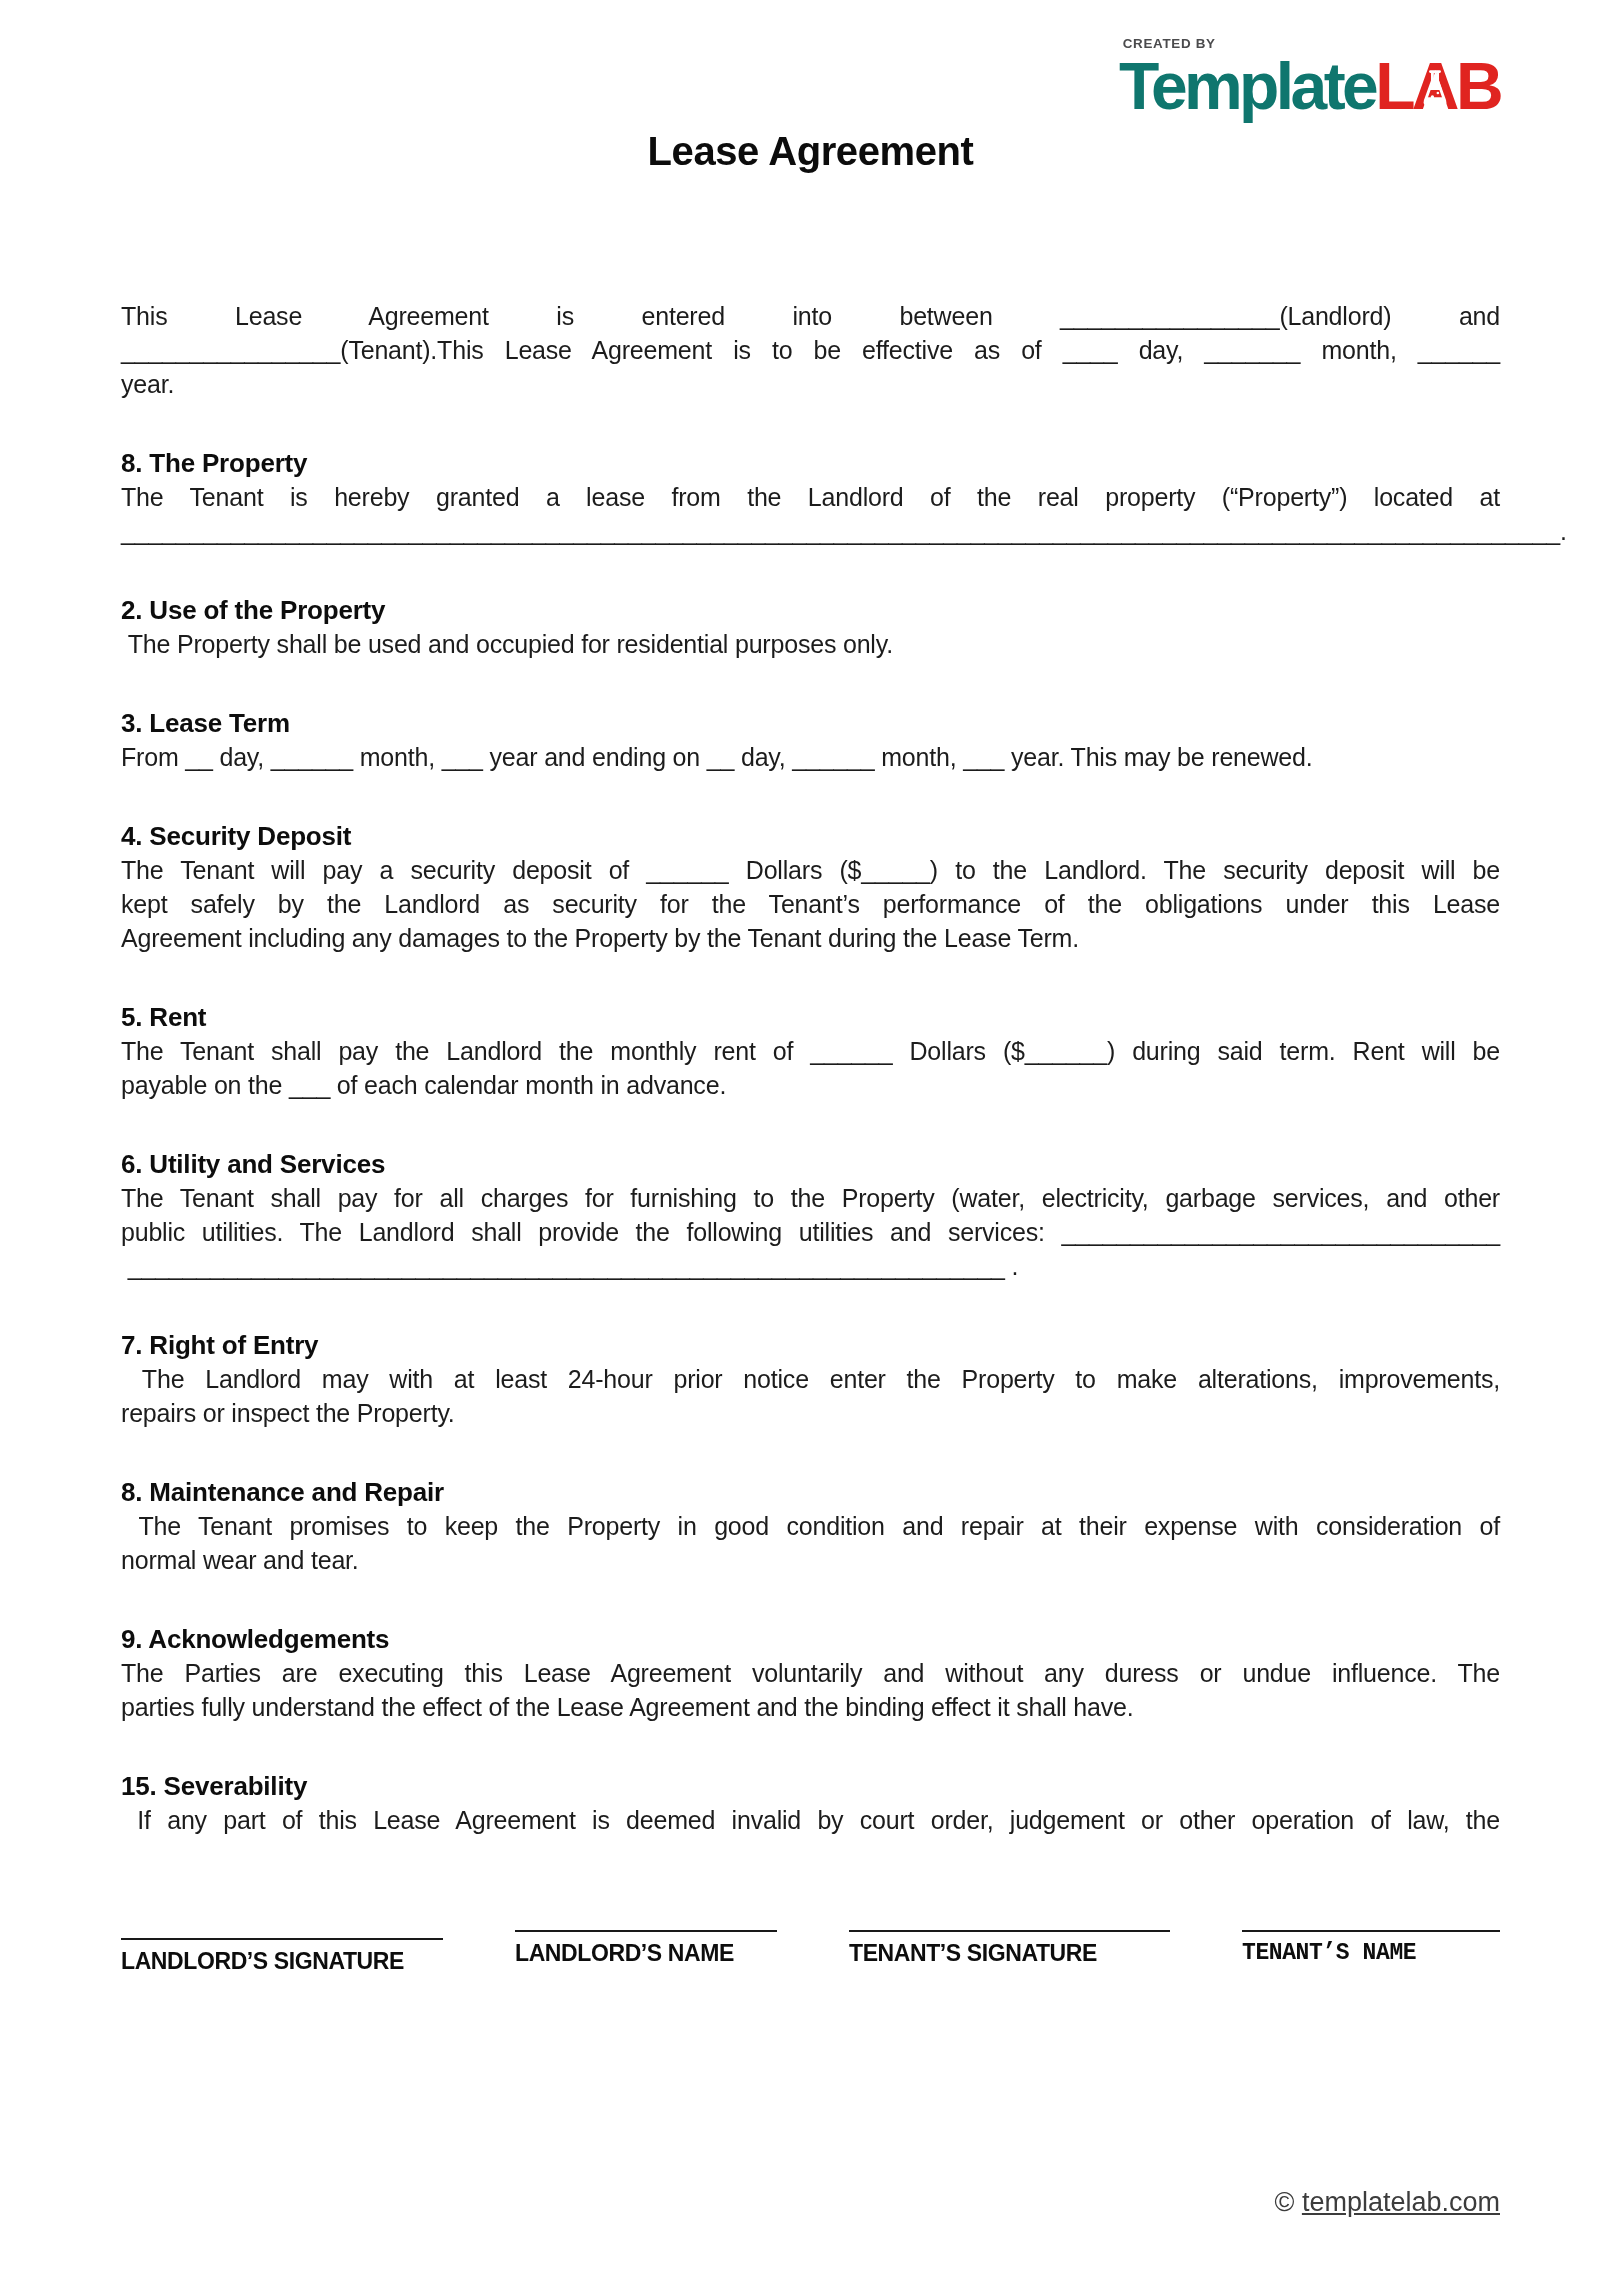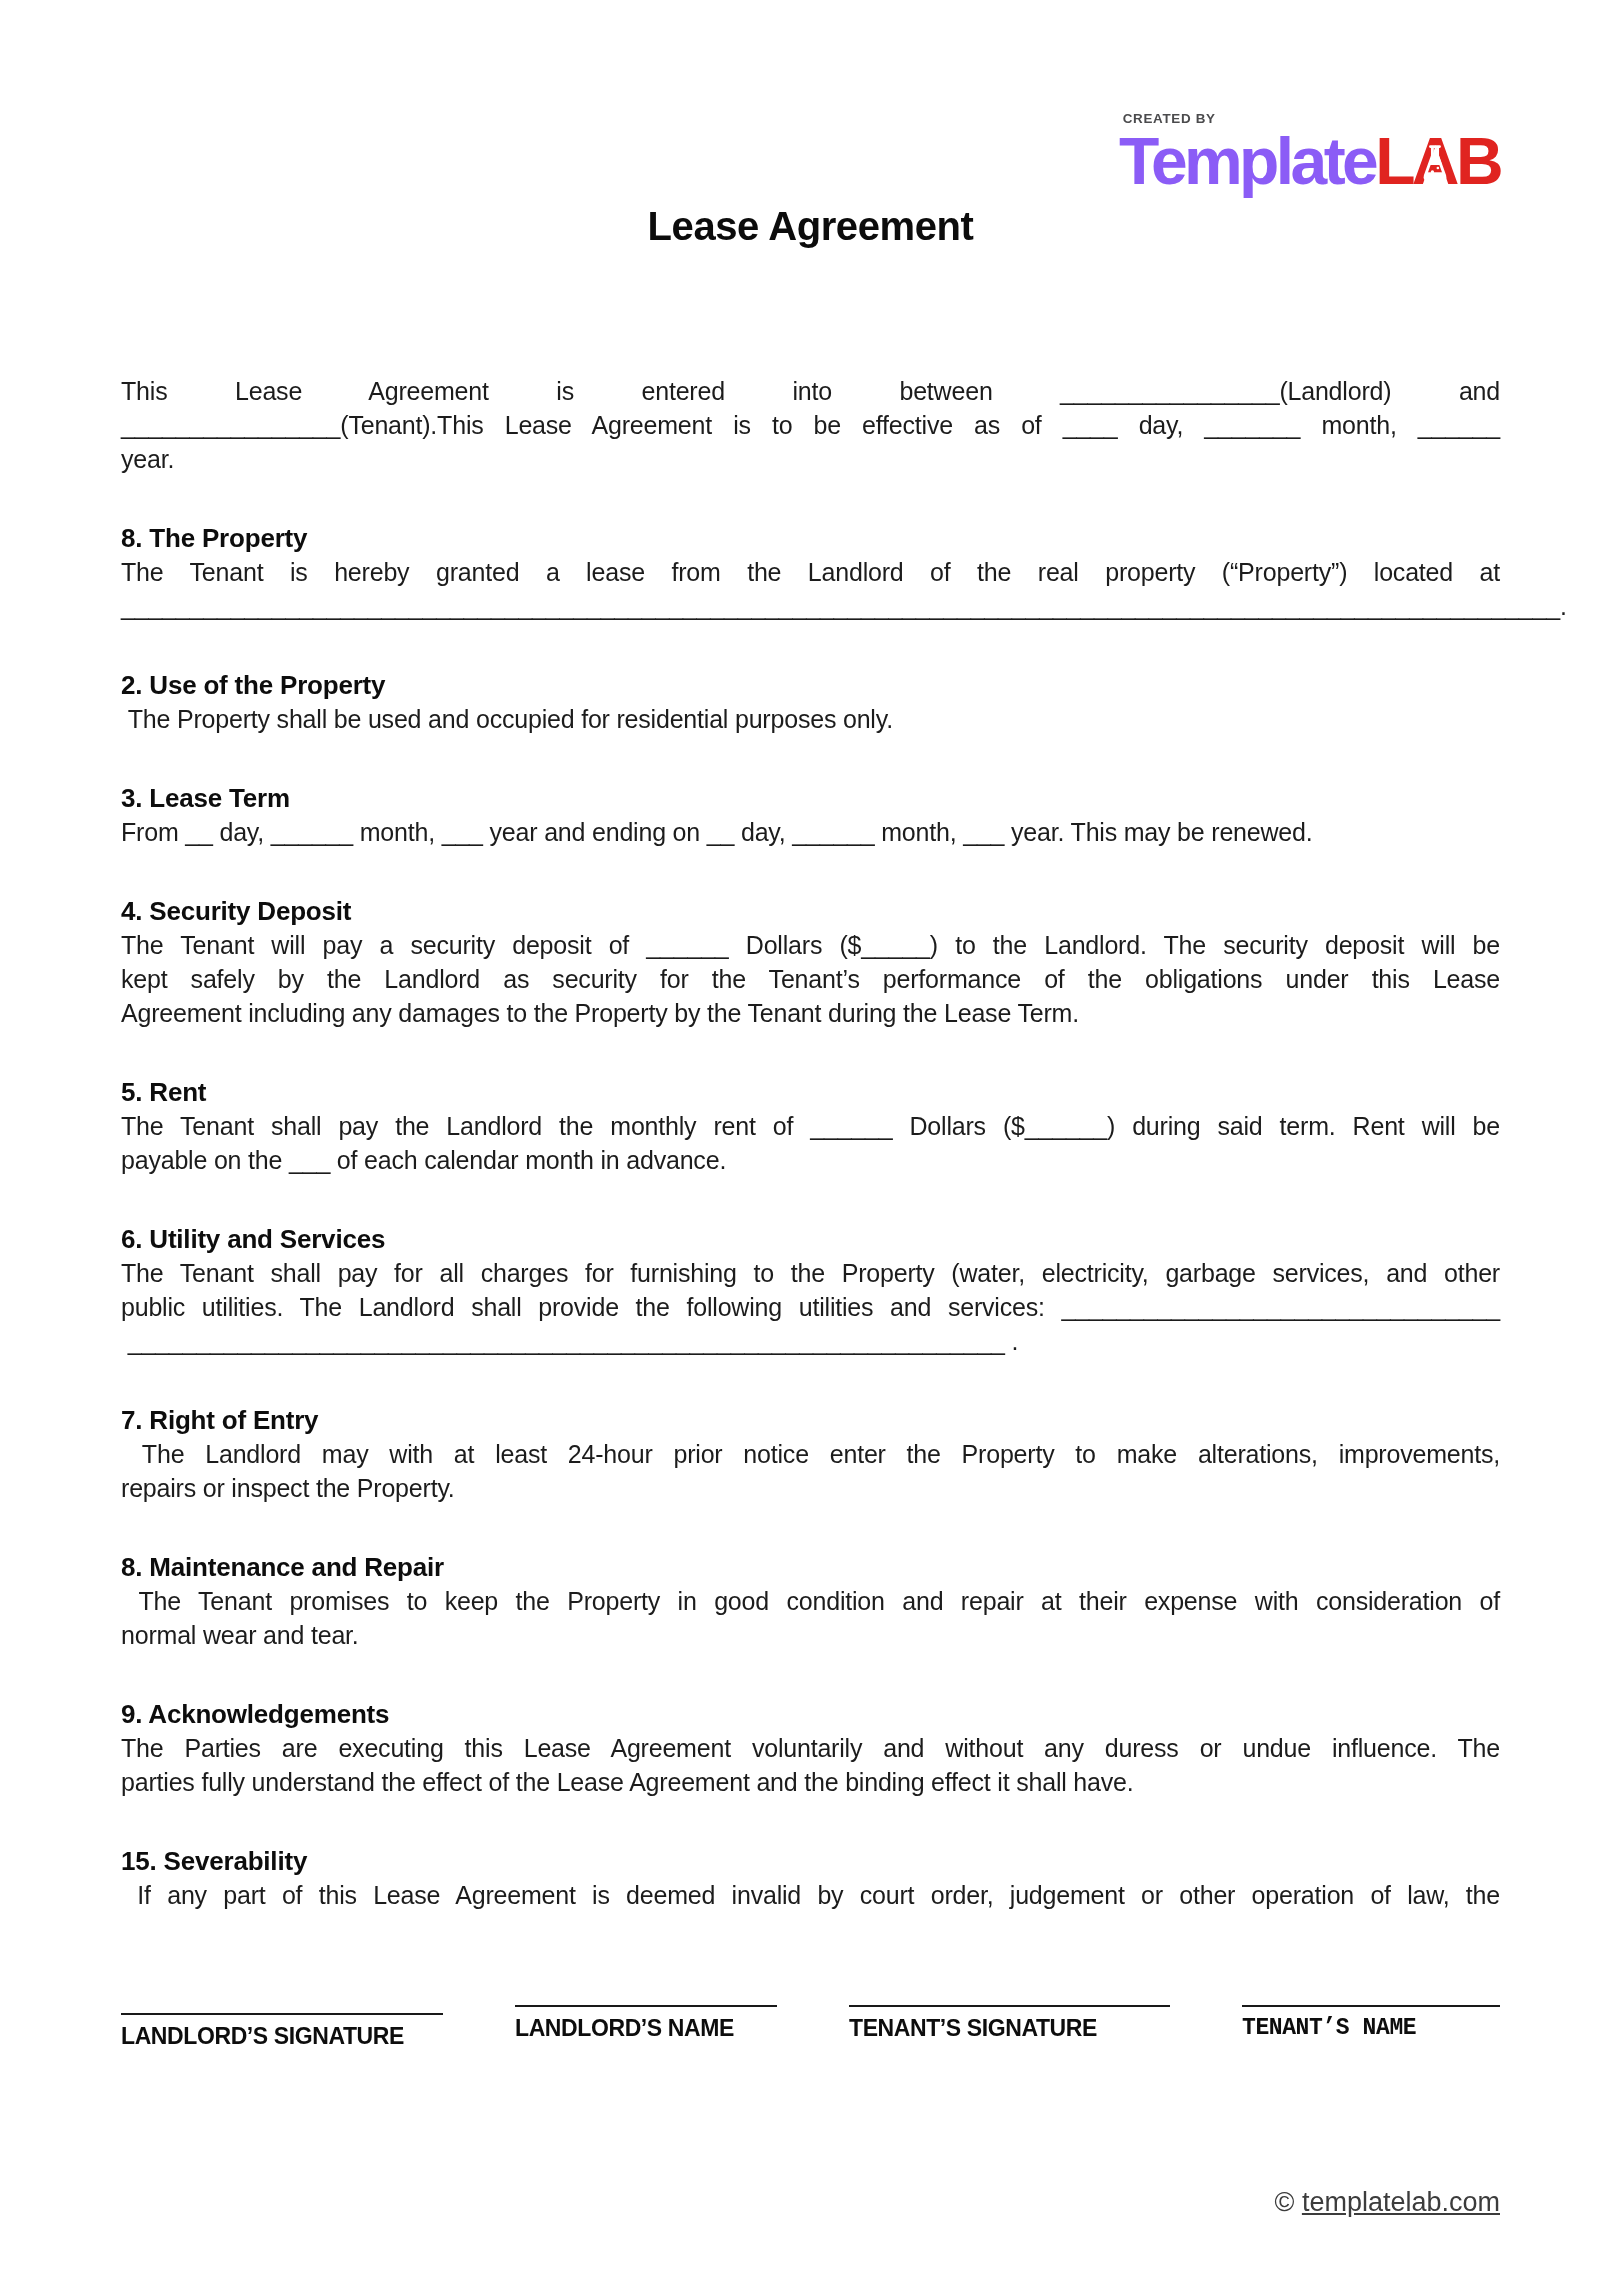--- a/index.html
+++ b/index.html
@@ -9,29 +9,29 @@
     height: 2293px;
     margin: 0 auto;
     background: #ffffff;
     box-sizing: border-box;
     padding: 0 121px;
     font-family: "Liberation Sans", sans-serif;
     color: #1c1c1c;
     overflow: hidden;
   }
   
-  .header { padding-top: 112px; }
+  .header { padding-top: 37px; }
   .logo-row { display: flex; justify-content: flex-end; }
   .logo-inner { display: inline-block; text-align: left; line-height: 1; }
   .created-by {
     font-size: 13.4px; font-weight: bold; color: #4b4b4d;
     letter-spacing: 0.7px; margin: 0 0 2.7px 3.6px;
   }
   .brand { font-size: 66px; font-weight: bold; letter-spacing: -3.6px; white-space: nowrap; }
-  .brand-template { color: #8b5cf6; }
+  .brand-template { color: #0f766e; }
   .brand-lab { color: #e02420; position: relative; display: inline-block; }
   .flask { position: absolute; left: 48%; bottom: 11.6px; transform: translateX(-50%); height: 39px; width: 32px; }
   .page-title {
     text-align: center; font-size: 40px; font-weight: bold; color: #0c0c0c;
     letter-spacing: -0.4px; margin: 9px 0 0 0; line-height: 47px;
   }
   
   .content { margin-top: 124px; }
   .para { font-size: 25px; line-height: 34px; letter-spacing: -0.2px; }
   .line { text-align: justify; text-align-last: justify; white-space: normal; }

